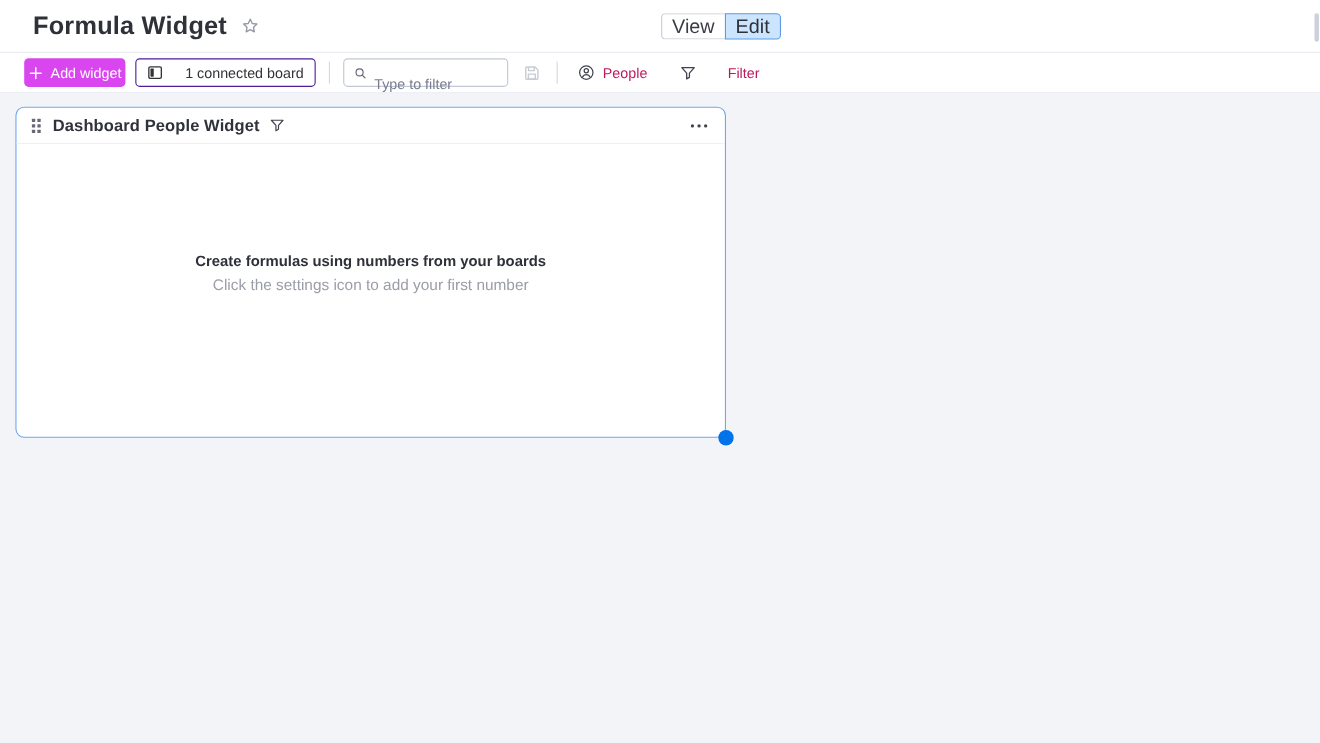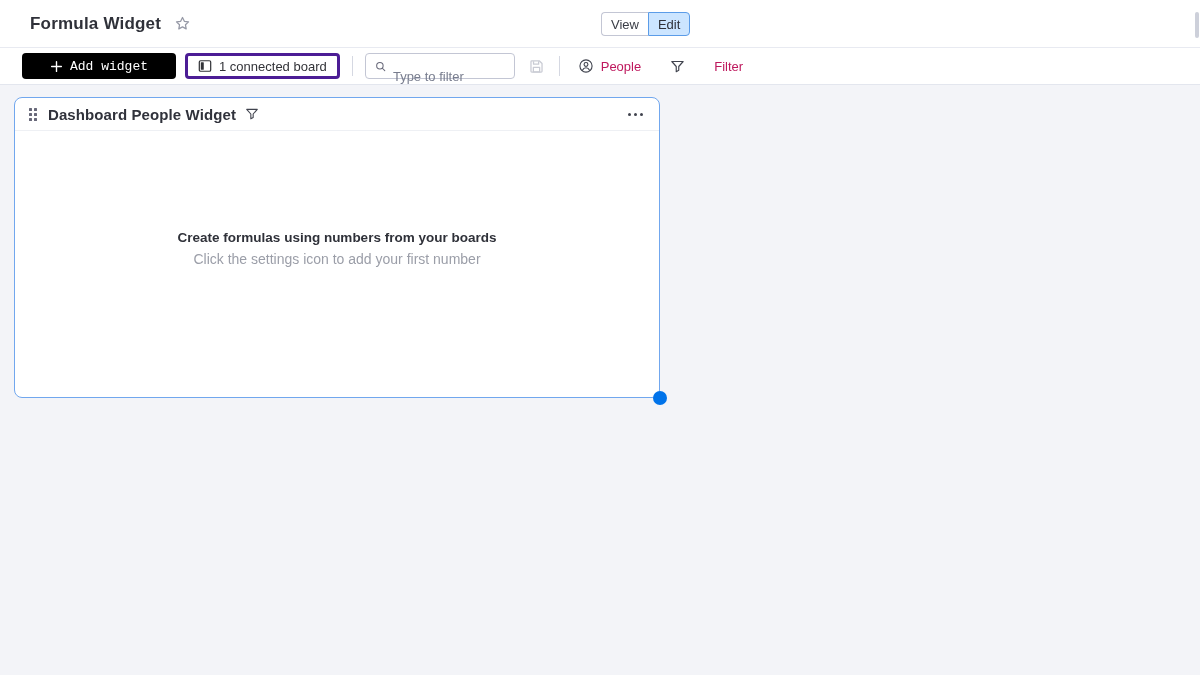--- a/index.html
+++ b/index.html
@@ -7,52 +7,52 @@
   body { font-family:"Liberation Sans", sans-serif; background:#fff; }
   .app { position:relative; width:1200px; height:675px; background:#fff; }
 
   
   .titlebar {
     position:relative; height:48px; background:#fff;
     display:flex; align-items:center; padding:0 30px;
     border-bottom:1px solid #e8eaf1;
   }
   .page-title {
-    font-size:17px; font-weight:700; color:#2f3139; letter-spacing:.2px;
+    font-size:23px; font-weight:700; color:#2f3139; letter-spacing:.2px;
   }
   .star-btn {
     background:none; border:none; cursor:pointer; margin-left:13px;
     display:flex; align-items:center; color:#9699a6;
   }
   .view-edit {
     position:absolute; left:601px; top:12px; display:flex; height:24px;
   }
   .ve-btn {
     font-family:"Liberation Sans", sans-serif;
-    font-size:13px; color:#3a3d46; padding:0 9px; cursor:pointer;
+    font-size:18px; color:#3a3d46; padding:0 9px; cursor:pointer;
     background:#fff; border:1px solid #c3c6d4; display:flex; align-items:center;
   }
   .ve-btn.view { border-radius:4px 0 0 4px; border-right:none; }
   .ve-btn.edit {
     border-radius:0 4px 4px 0; background:#cce5ff; border:1px solid #5b9ce8; color:#2f3139;
   }
 
   
   .toolbar {
     height:37px; background:#fff; display:flex; align-items:center;
     padding:0 22px; gap:9px; border-bottom:1px solid #e3e6ee;
   }
   .btn-primary {
-    display:flex; align-items:center; gap:7px; height:26px; padding:0 28px;
-    background:#000000; color:#fff; border:none; border-radius:4px;
-    font-family:Liberation Mono, monospace; font-size:13px; cursor:pointer;
+    display:flex; align-items:center; gap:7px; height:26px; padding:0 4px;
+    background:#d946ef; color:#fff; border:none; border-radius:4px;
+    font-family:Liberation Sans, sans-serif; font-size:13px; cursor:pointer;
   }
   .btn-outline {
-    display:flex; align-items:center; gap:7px; height:26px; padding:0 10px;
-    background:#fff; color:#323338; border:3px solid #4c1d95; border-radius:4px;
+    display:flex; align-items:center; gap:20px; height:26px; padding:0 10px;
+    background:#fff; color:#323338; border:1px solid #4c1d95; border-radius:4px;
     font-family:"Liberation Sans", sans-serif; font-size:13px; cursor:pointer;
   }
   .v-divider { width:1px; height:20px; background:#d5d8e2; margin:0 3px; }
   .filter-input-wrap {
     display:flex; align-items:center; gap:7px; width:150px; height:26px;
     border:1px solid #c3c6d4; border-radius:4px; padding:0 9px; background:#fff;
   }
   .filter-input-wrap input {
     border:none; outline:none; width:100%; font-family:"Liberation Sans", sans-serif;
     font-size:13px; color:#323338; background:transparent;margin-top:20px;

